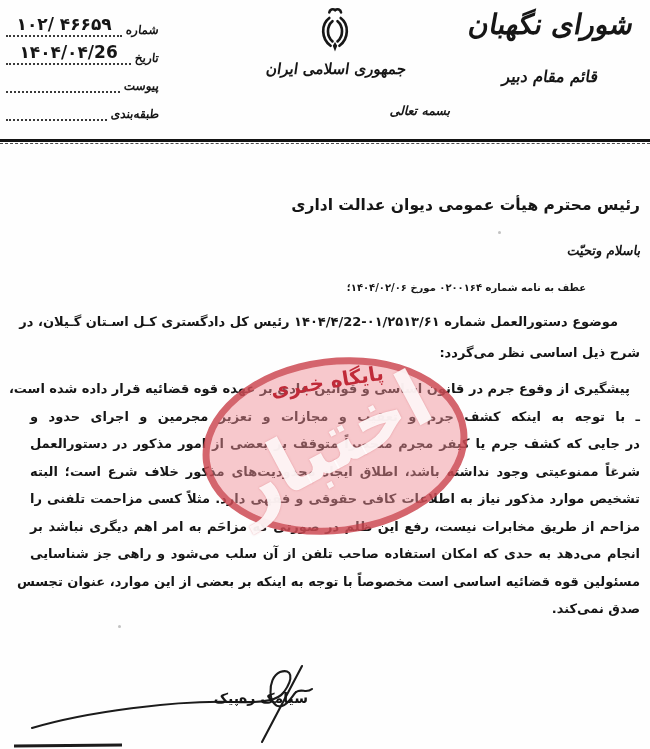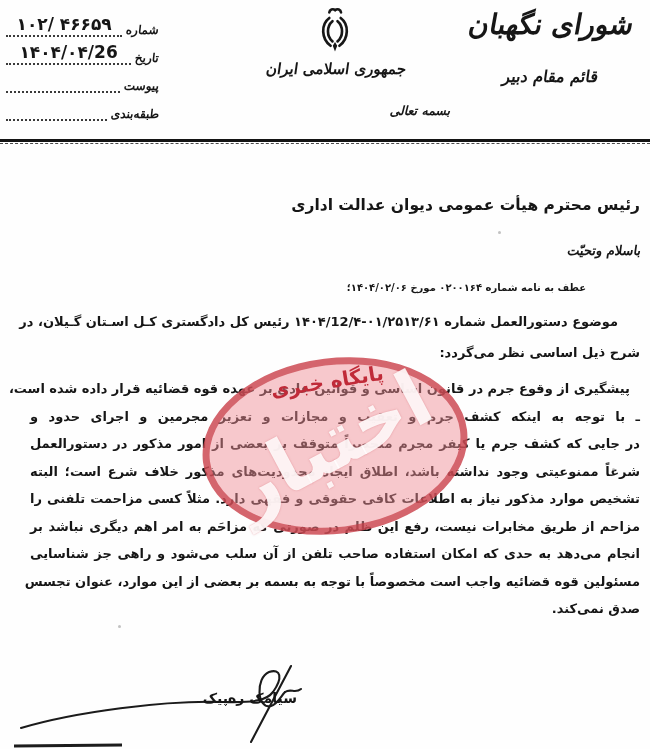--- a/index.html
+++ b/index.html
@@ -54,21 +54,21 @@
     font-size:20px;font-weight:bold;color:#c02a38;transform:rotate(-2deg);
   }
   .stamp-word{
     position:absolute;top:18px;left:4px;width:236px;text-align:center;
     font-size:76px;font-weight:bold;line-height:120px;
     color:rgba(255,253,253,.9);
     text-shadow:0 0 2px rgba(214,96,105,.55);
     transform:rotate(-21deg);
   }
   
-  .sig-block{position:absolute;left:15px;top:662px;width:310px;height:86px;}
+  .sig-block{position:absolute;left:26px;top:662px;width:310px;height:86px;}
   .sig-name{position:absolute;right:28px;top:28px;font-size:14px;font-weight:bold;white-space:nowrap;}
   .sig-svg{position:absolute;left:0;top:0;}
   .scan-artifact{position:absolute;left:14px;top:744px;width:108px;height:3px;background:#1c1c1c;transform:rotate(-.6deg);}
   .speck{position:absolute;width:3px;height:3px;border-radius:50%;background:#9a9a9a;opacity:.6;}
 </style>
 </head>
 <body>
 
 <div class="page">
 
@@ -124,32 +124,32 @@
   <div class="divider">
     <div class="thick"></div>
     <div class="thin"></div>
   </div>
 
   <div class="letter">
     <div class="addressee">رئیس محترم هیأت عمومی دیوان عدالت اداری</div>
     <div class="salutation">باسلام وتحیّت</div>
     <div class="reference">عطف به نامه شماره ۰۲۰۰۱۶۴ مورخ ۱۴۰۴/۰۲/۰۶؛</div>
     <div class="para p1">
-        <div class="pline">موضوع دستورالعمل شماره ۰۱/۲۵۱۳/۶۱-۱۴۰۴/12/۴ رئیس کل دادگستری کـل اسـتان گـیلان، در</div>
+        <div class="pline">موضوع دستورالعمل شماره ۰۱/۲۵۱۳/۶۱-۱۴۰۴/۴/22 رئیس کل دادگستری کـل اسـتان گـیلان، در</div>
         <div class="pline last">شرح ذیل اساسی نظر می‌گردد:</div>
       </div>
     <div class="para p2">
         <div class="pline">پیشگیری از وقوع جرم در قانون اساسی و قوانین عادی بر عهده قوه قضائیه قرار داده شده است،</div>
         <div class="pline">ـ با توجه به اینکه کشف جرم و تعقیب و مجازات و تعزیر مجرمین و اجرای حدود و</div>
         <div class="pline">در جایی که کشف جرم یا کیفر مجرم منحصراً متوقف بر بعضی از امور مذکور در دستورالعمل</div>
         <div class="pline">شرعاً ممنوعیتی وجود نداشته باشد، اطلاق ایجاد محدودیت‌های مذکور خلاف شرع است؛ البته</div>
         <div class="pline">تشخیص موارد مذکور نیاز به اطلاعات کافی حقوقی و فقهی دارد. مثلاً کسی مزاحمت تلفنی را</div>
         <div class="pline">مزاحم از طریق مخابرات نیست، رفع این ظلم در صورتی که مزاحَم به امر اهم دیگری نباشد بر</div>
         <div class="pline">انجام می‌دهد به حدی که امکان استفاده صاحب تلفن از آن سلب می‌شود و راهی جز شناسایی</div>
-        <div class="pline">مسئولین قوه قضائیه واجب است مخصوصاً با توجه به بسمه بر بعضی از این موارد، عنوان تجسس</div>
+        <div class="pline">مسئولین قوه قضائیه اساسی است مخصوصاً با توجه به اینکه بر بعضی از این موارد، عنوان تجسس</div>
         <div class="pline last">صدق نمی‌کند.</div>
       </div>
   </div>
 
   <div class="stamp">
     <div class="stamp-top">پایگاه خبری</div>
     <div class="stamp-word">اختبار</div>
   </div>
 
   <div class="sig-block">

